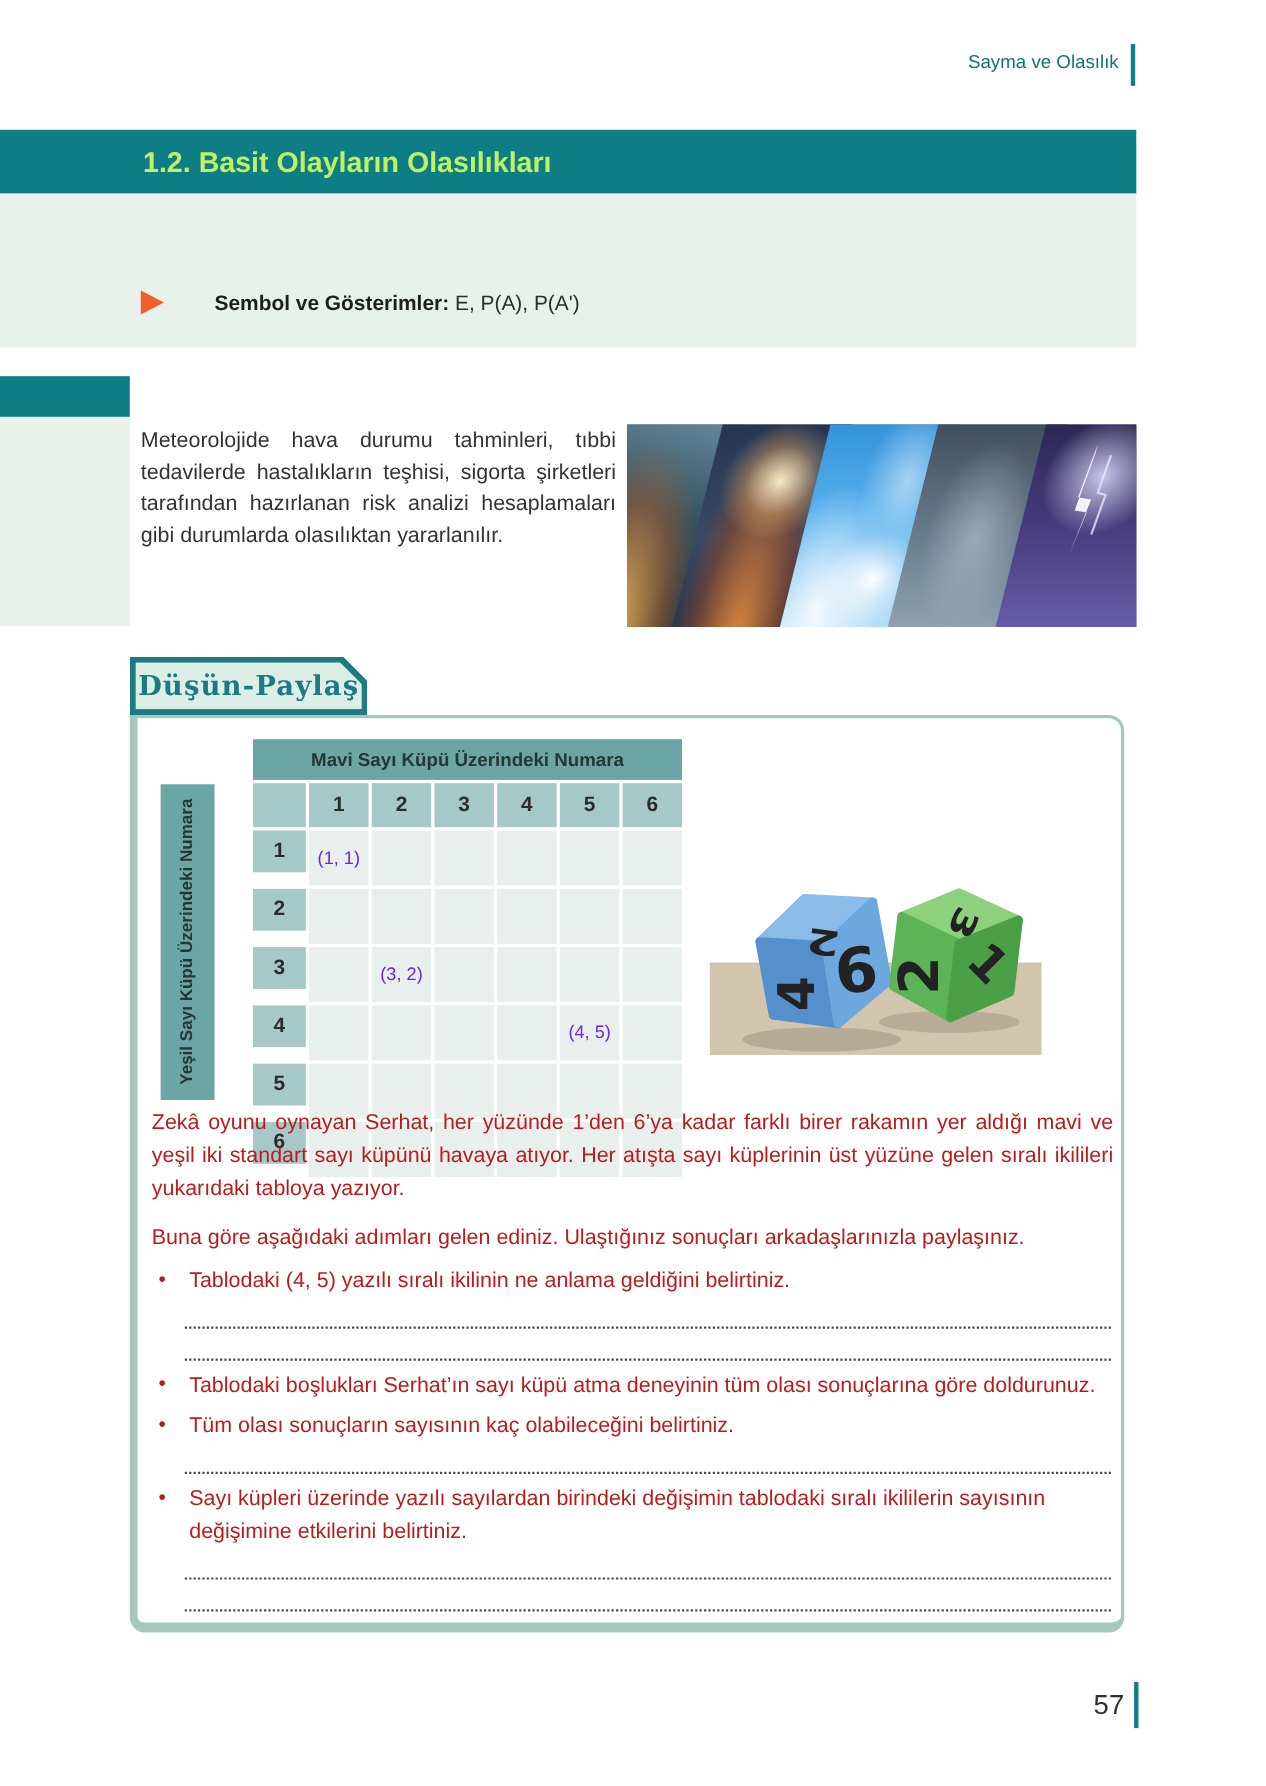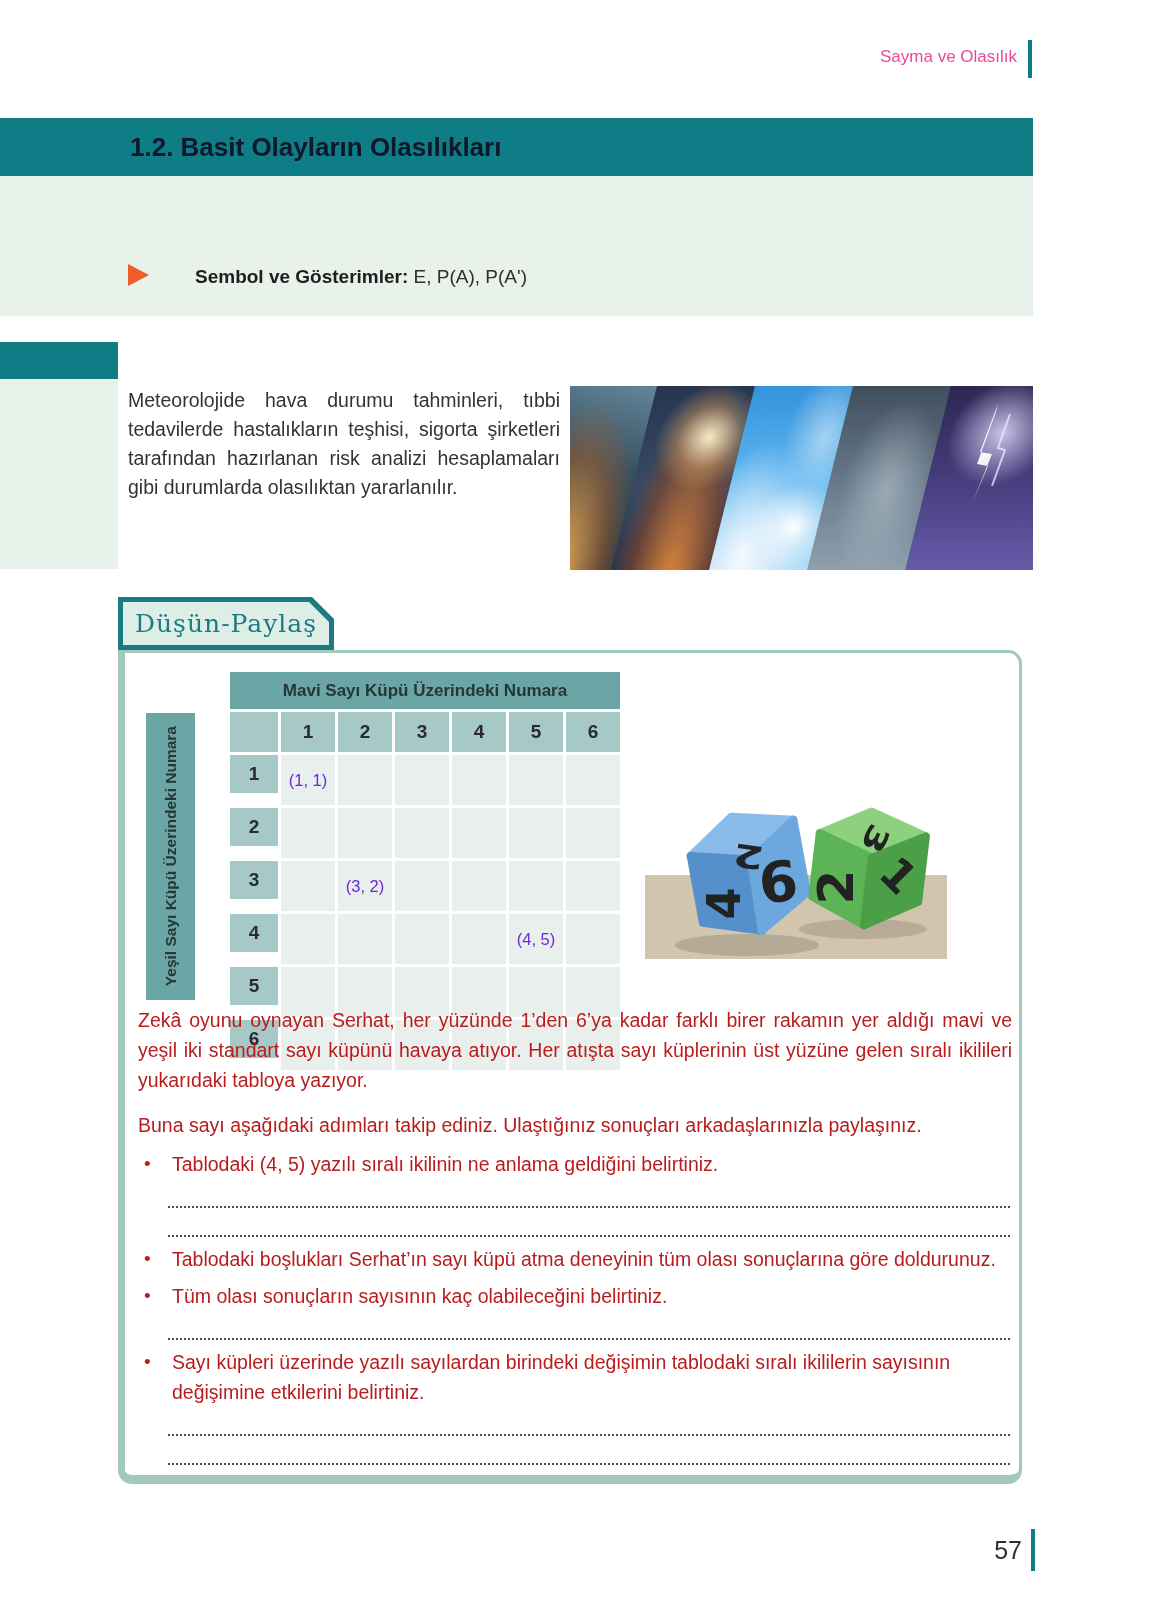--- a/index.html
+++ b/index.html
@@ -1,26 +1,26 @@
 <!DOCTYPE html>
 <html><head>
 <meta charset="utf-8">
 <style>
   * { margin:0; padding:0; box-sizing:border-box; }
   html,body { background:#ffffff; }
   body { font-family:"Liberation Sans", sans-serif; color:#3a3a3a; }
   .page { position:relative; width:1151px; height:1624px; background:#fff; overflow:hidden; }
 
   
-  .running-head { position:absolute; top:47px; right:134px; font-size:17px; color:#ec4899; }
+  .running-head { position:absolute; top:47px; right:134px; font-size:17px; color:#0f766e; }
   .head-bar { position:absolute; left:1028px; top:40px; width:4px; height:38px; background:#0e7d86; }
 
   
   .sec-banner { position:absolute; left:0; top:118px; width:1033px; height:58px; background:#0e7d86; }
-  .sec-banner .t { position:absolute; left:130px; top:0; line-height:58px; color:#0f172a; font-size:26px; font-weight:bold; }
+  .sec-banner .t { position:absolute; left:130px; top:0; line-height:58px; color:#bef264; font-size:26px; font-weight:bold; }
 
   
   .terms-panel { position:absolute; left:0; top:176px; width:1033px; height:140px; background:#e8f1ea; }
   .term-row { position:absolute; left:128px; display:flex; }
   .arrow { width:0; height:0; border-left:21px solid #ee5e2b; border-top:11px solid transparent; border-bottom:11px solid transparent; margin-top:2px; flex:0 0 auto; }
   .term-text { margin-left:26px; width:800px; font-size:19px; line-height:29px; color:#2e2e2e; }
   .term-text b { color:#1e1e1e; }
 
   
   .sub-teal { position:absolute; left:0; top:342px; width:118px; height:37px; background:#0e7d86; }
@@ -37,21 +37,21 @@
   .s1 { left:-34px;  background:radial-gradient(ellipse at 35% 98%, rgba(247,186,92,.95), rgba(186,96,34,.45) 42%, transparent 62%), linear-gradient(195deg,#6b8fa3,#35505f 45%,#1d2f3a); }
   .s2 { left:64px;  background:radial-gradient(circle at 55% 30%, rgba(255,243,205,.95), rgba(255,205,125,.3) 20%, transparent 34%), radial-gradient(ellipse at 50% 105%, rgba(233,142,62,.95), rgba(150,70,30,.5) 48%, transparent 70%), linear-gradient(180deg,#24344f,#3a4a63 55%,#2c3248); }
   .s3 { left:162px; background:radial-gradient(circle at 62% 74%, #ffffff, rgba(255,255,255,.6) 9%, transparent 26%), radial-gradient(ellipse at 25% 88%, rgba(255,255,255,.85), transparent 45%), radial-gradient(ellipse at 70% 30%, rgba(255,255,255,.5), transparent 35%), linear-gradient(180deg,#2f8fd8 0%,#58b1ee 45%,#bfe2f8 100%); }
   .s4 { left:260px; background:radial-gradient(ellipse at 50% 55%, rgba(200,212,220,.5), transparent 55%), linear-gradient(180deg,#3c4a58,#6e8191 60%,#93a5b1); }
   .s5 { left:358px; width:140px; background:radial-gradient(circle at 45% 28%, rgba(225,222,255,.85), transparent 32%), linear-gradient(180deg,#2a2550 0%,#473c7c 50%,#6a5fae 100%); }
   .bolt { position:absolute; left:388px; top:18px; width:60px; height:120px; }
 
   
   .dp-label { position:absolute; left:118px; top:597px; width:216px; height:53px; background:#1b7b80; clip-path:polygon(0 0, calc(100% - 22px) 0, 100% 22px, 100% 100%, 0 100%); z-index:3; }
   .dp-label .inner { position:absolute; inset:5px; background:#ddeee7; clip-path:polygon(0 0, calc(100% - 20px) 0, 100% 20px, 100% 100%, 0 100%); display:flex; align-items:center; justify-content:center; }
-  .dp-label .txt { font-family:"DejaVu Serif", serif; font-weight:normal; font-size:25px; color:#1b7b80; letter-spacing:1px; }
+  .dp-label .txt { font-family:"DejaVu Serif", serif; font-weight:bold; font-size:25px; color:#1b7b80; letter-spacing:1px; }
 
   
   .dp-box { position:absolute; left:118px; top:650px; width:904px; height:834px; border:3px solid #a3c8be; border-left-width:7px; border-bottom-width:9px; border-radius:0 14px 14px 14px; background:#fff; }
 
   
   .vlabel { position:absolute; left:21px; top:60px; width:49px; height:287px; background:#6ba5a5; display:flex; align-items:center; justify-content:center; }
   .vlabel span { writing-mode:vertical-rl; transform:rotate(180deg); font-size:15.5px; font-weight:bold; color:#253636; white-space:nowrap; }
   .otable { position:absolute; left:73px; top:19px; display:grid; grid-template-columns:48px repeat(6,54px); gap:3px;padding-left:32px; }
   .otable .hd { grid-column:1 / span 7; height:37px; background:#6ba5a5; color:#253636; font-weight:bold; font-size:17px; display:flex; align-items:center; justify-content:center; }
   .otable .ch { height:40px; background:#a6c8c6; font-weight:bold; font-size:19px; color:#2b2b2b; display:flex; align-items:center; justify-content:center; }
@@ -195,21 +195,21 @@
         <path d="M 14,40 L 68,60 L 66,128 L 12,104 Z" fill="#5cb456" stroke="#5cb456" stroke-width="8" stroke-linejoin="round"></path>
         <path d="M 68,60 L 120,34 L 118,100 L 66,128 Z" fill="#4b9f47" stroke="#4b9f47" stroke-width="8" stroke-linejoin="round"></path>
         <text transform="translate(68,40) rotate(110) scale(1,0.75)" font-family="DejaVu Sans, sans-serif" font-size="40" font-weight="bold" fill="#222" text-anchor="middle" dominant-baseline="middle">3</text>
         <text transform="translate(38,92) rotate(-95)" font-family="DejaVu Sans, sans-serif" font-size="50" font-weight="bold" fill="#222" text-anchor="middle" dominant-baseline="middle">2</text>
         <text transform="translate(94,78) rotate(40)" font-family="DejaVu Sans, sans-serif" font-size="44" font-weight="bold" fill="#222" text-anchor="middle" dominant-baseline="middle">1</text>
       </g>
     </svg>
 
     <div class="dp-text">
       <p>Zekâ oyunu oynayan Serhat, her yüzünde 1’den 6’ya kadar farklı birer rakamın yer aldığı mavi ve yeşil iki standart sayı küpünü havaya atıyor. Her atışta sayı küplerinin üst yüzüne gelen sıralı ikilileri yukarıdaki tabloya yazıyor.</p>
-      <p class="p2">Buna sayı aşağıdaki adımları takip ediniz. Ulaştığınız sonuçları arkadaşlarınızla paylaşınız.</p>
+      <p class="p2">Buna göre aşağıdaki adımları gelen ediniz. Ulaştığınız sonuçları arkadaşlarınızla paylaşınız.</p>
       <ul class="bullets" id="bullet-list">
           <li><span class="mark">•</span><span>Tablodaki (4, 5) yazılı sıralı ikilinin ne anlama geldiğini belirtiniz.</span></li>
           <div class="dotline"></div>
           <div class="dotline"></div>
           <li><span class="mark">•</span><span>Tablodaki boşlukları Serhat’ın sayı küpü atma deneyinin tüm olası sonuçlarına göre doldurunuz.</span></li>
           <li><span class="mark">•</span><span>Tüm olası sonuçların sayısının kaç olabileceğini belirtiniz.</span></li>
           <div class="dotline"></div>
           <li><span class="mark">•</span><span>Sayı küpleri üzerinde yazılı sayılardan birindeki değişimin tablodaki sıralı ikililerin sayısının değişimine etkilerini belirtiniz.</span></li>
           <div class="dotline"></div>
           <div class="dotline"></div>

